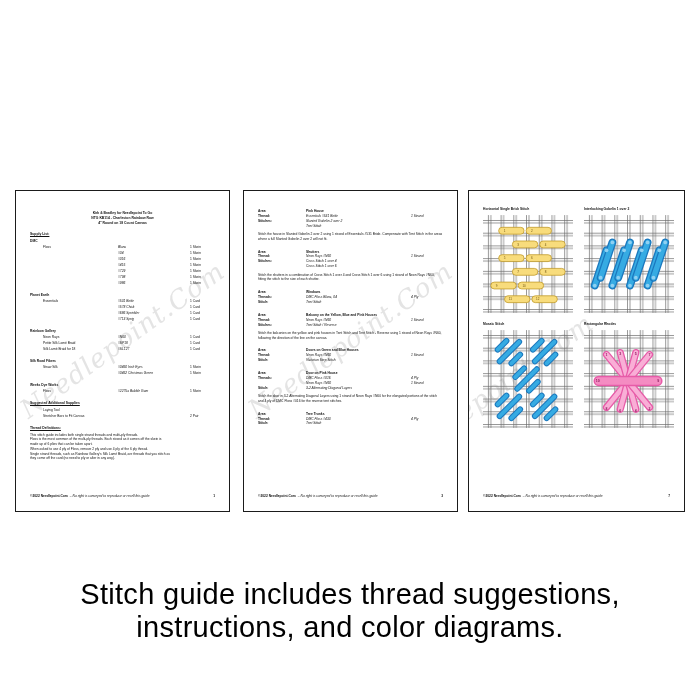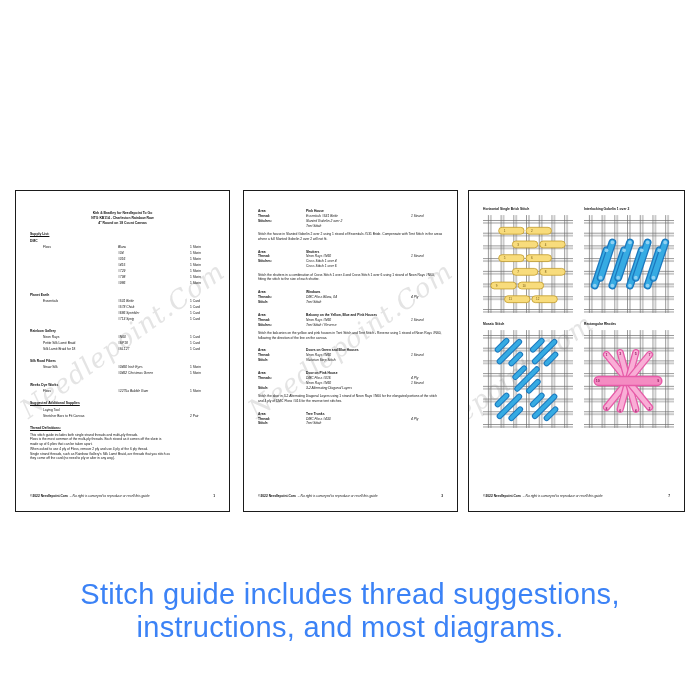--- a/index.html
+++ b/index.html
@@ -64,21 +64,21 @@
   .ln-mi  { stroke:#36ABE3; stroke-width:3.9; stroke-linecap:round; fill:none; }
   .dot-b  { fill:#8FD0F2; }
   .ln-po  { stroke:#E75BA8; stroke-width:7.4; stroke-linecap:round; fill:none; }
   .ln-pi  { stroke:#F9AED6; stroke-width:4.8; stroke-linecap:round; fill:none; }
   .bar-po { stroke:#E75BA8; stroke-width:10.6; stroke-linecap:round; fill:none; }
   .bar-pi { stroke:#F48CC2; stroke-width:7.6;  stroke-linecap:round; fill:none; }
   .num-p  { font-size:3.6px; fill:#8c1f5e; font-family:"Liberation Sans",sans-serif; text-anchor:middle; font-weight:bold; }
   
   .caption {
     position:absolute; left:0; right:0; top:578px; text-align:center;
-    font-size:29px; line-height:33px; color:#3b82f6; letter-spacing:0.3px;
+    font-size:29px; line-height:33px; color:#000000; letter-spacing:0.3px;
   }
 </style>
 </head>
 <body>
 
 <div class="stage">
 
   <div class="page" id="page1">
     <div class="watermark">Needlepoint.Com</div>
     <div class="pg-inner">
@@ -692,16 +692,16 @@
     </div>
     <div class="footer">
       <span class="f-bold">©2022 Needlepoint.Com</span>
       <span class="f-rest">– No right is conveyed to reproduce or resell this guide</span>
       <span class="f-page">7</span>
     </div>
   </div>
 
   <div class="caption">
     <div>Stitch guide includes thread suggestions,</div>
-    <div>instructions, and most diagrams.</div>
+    <div>instructions, and color diagrams.</div>
   </div>
 
 </div>
 
 </body></html>

